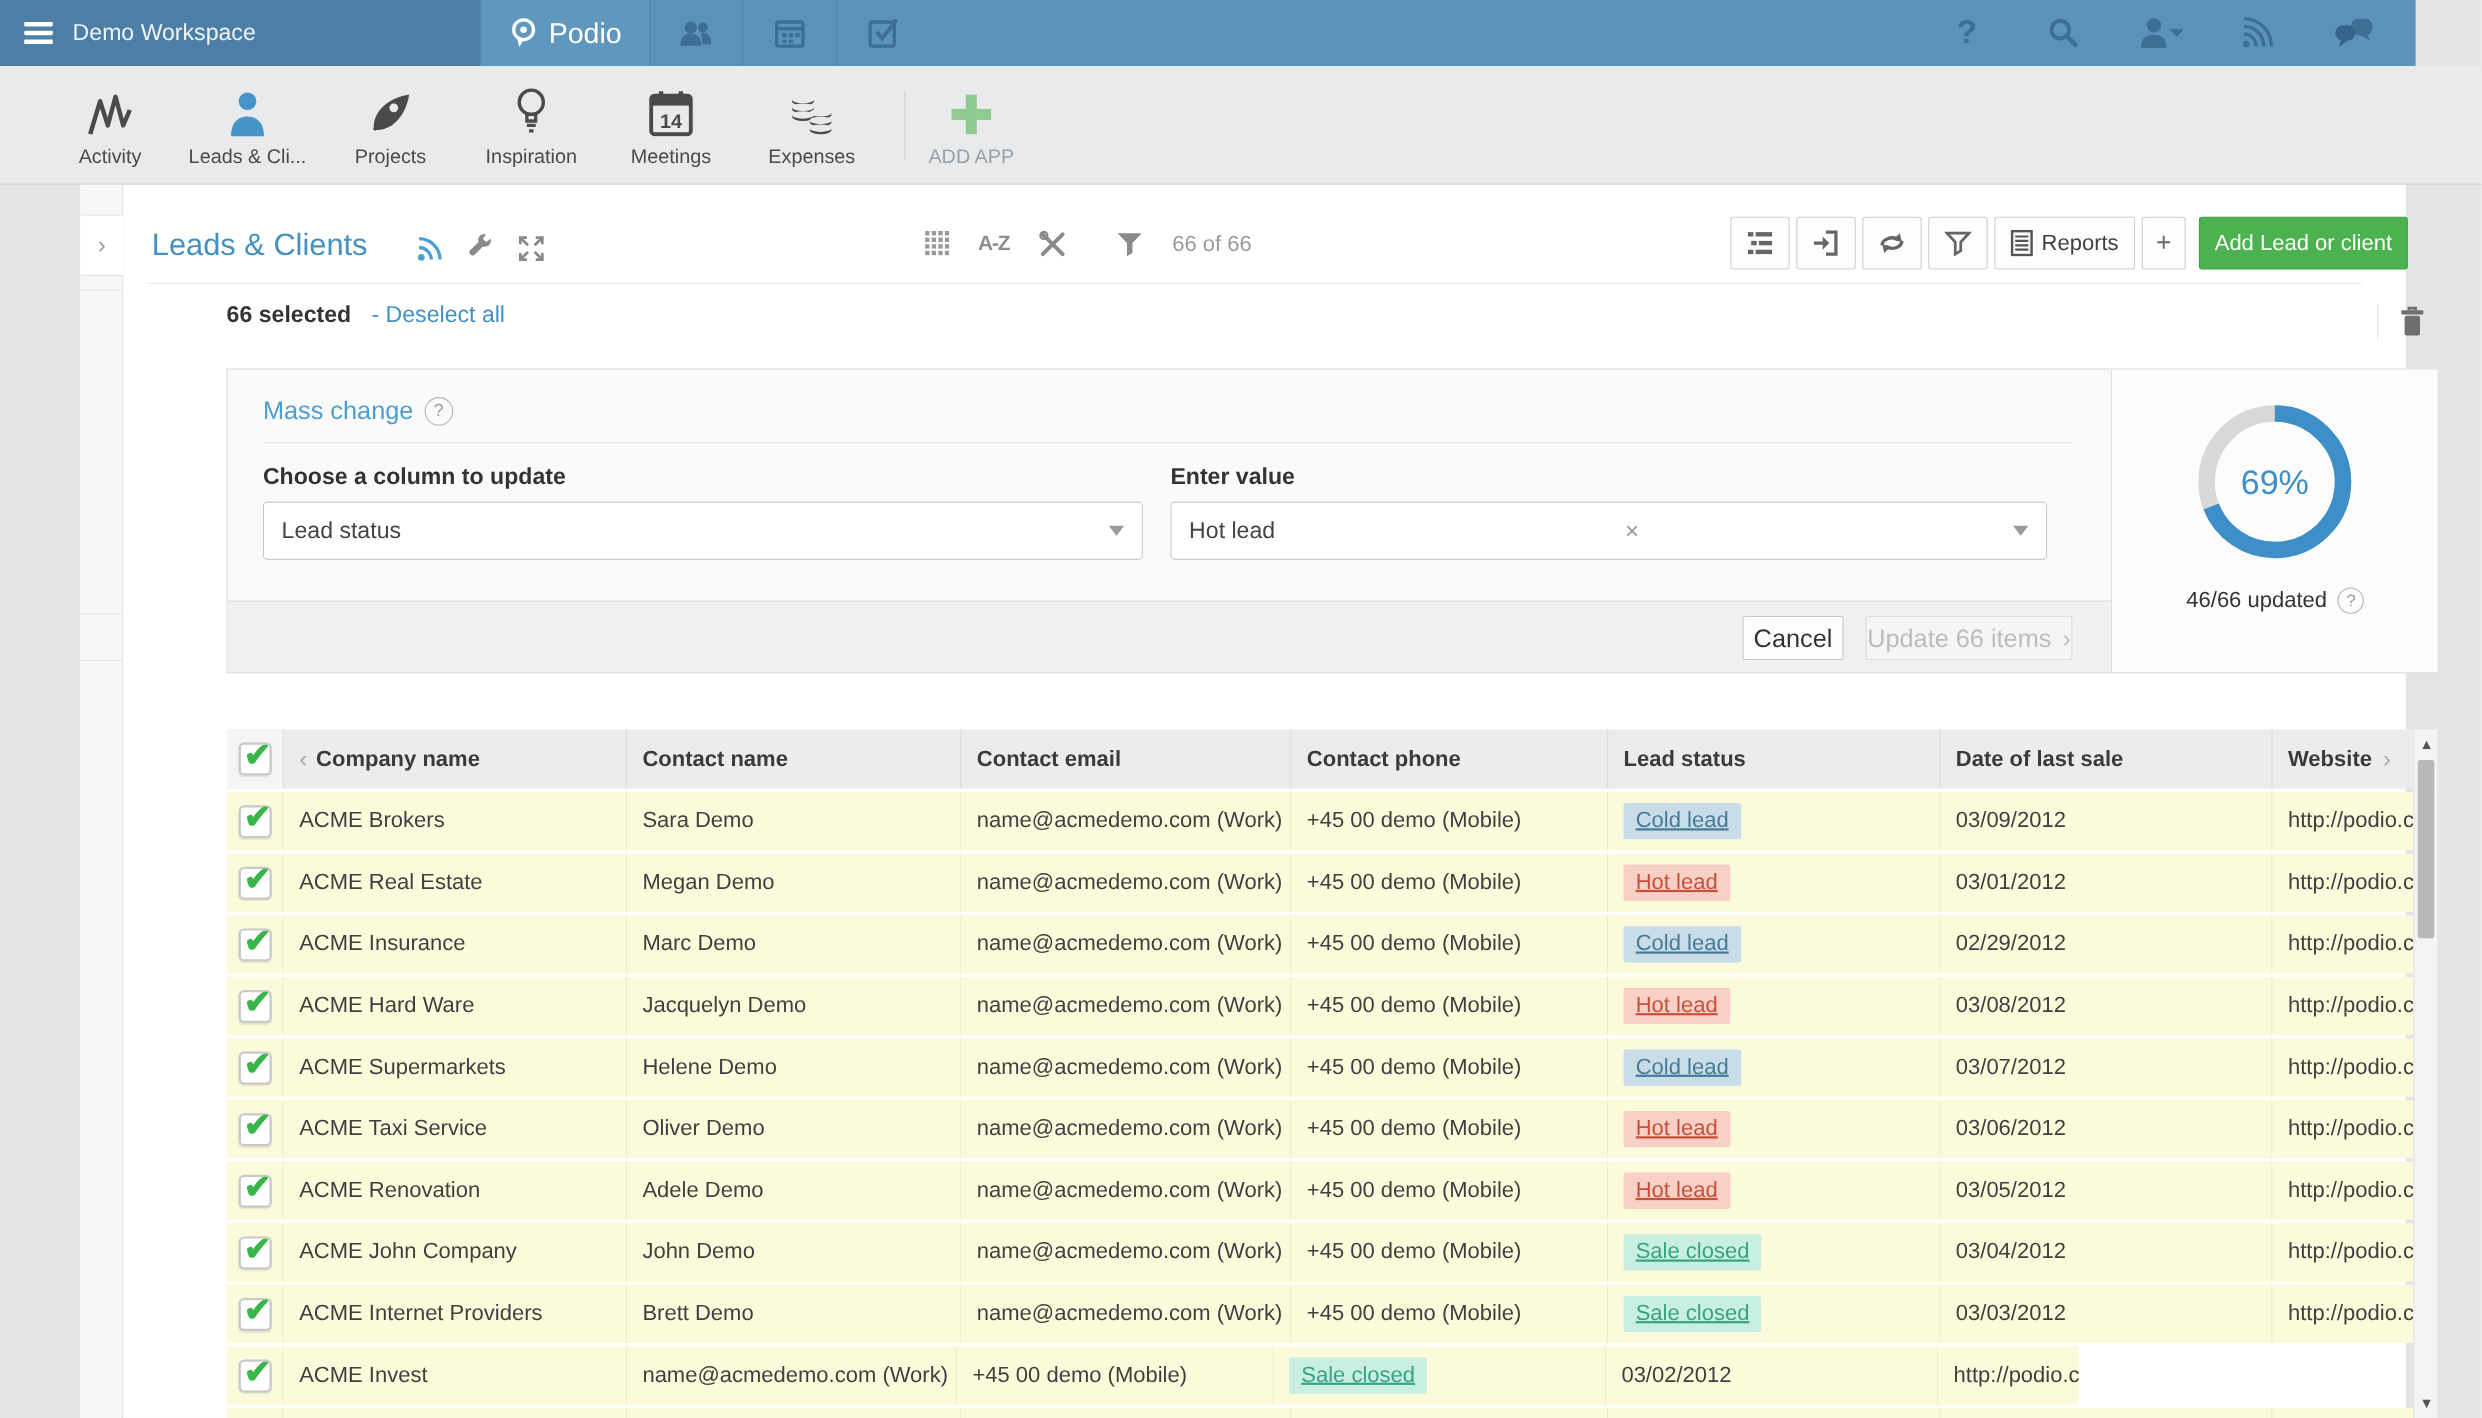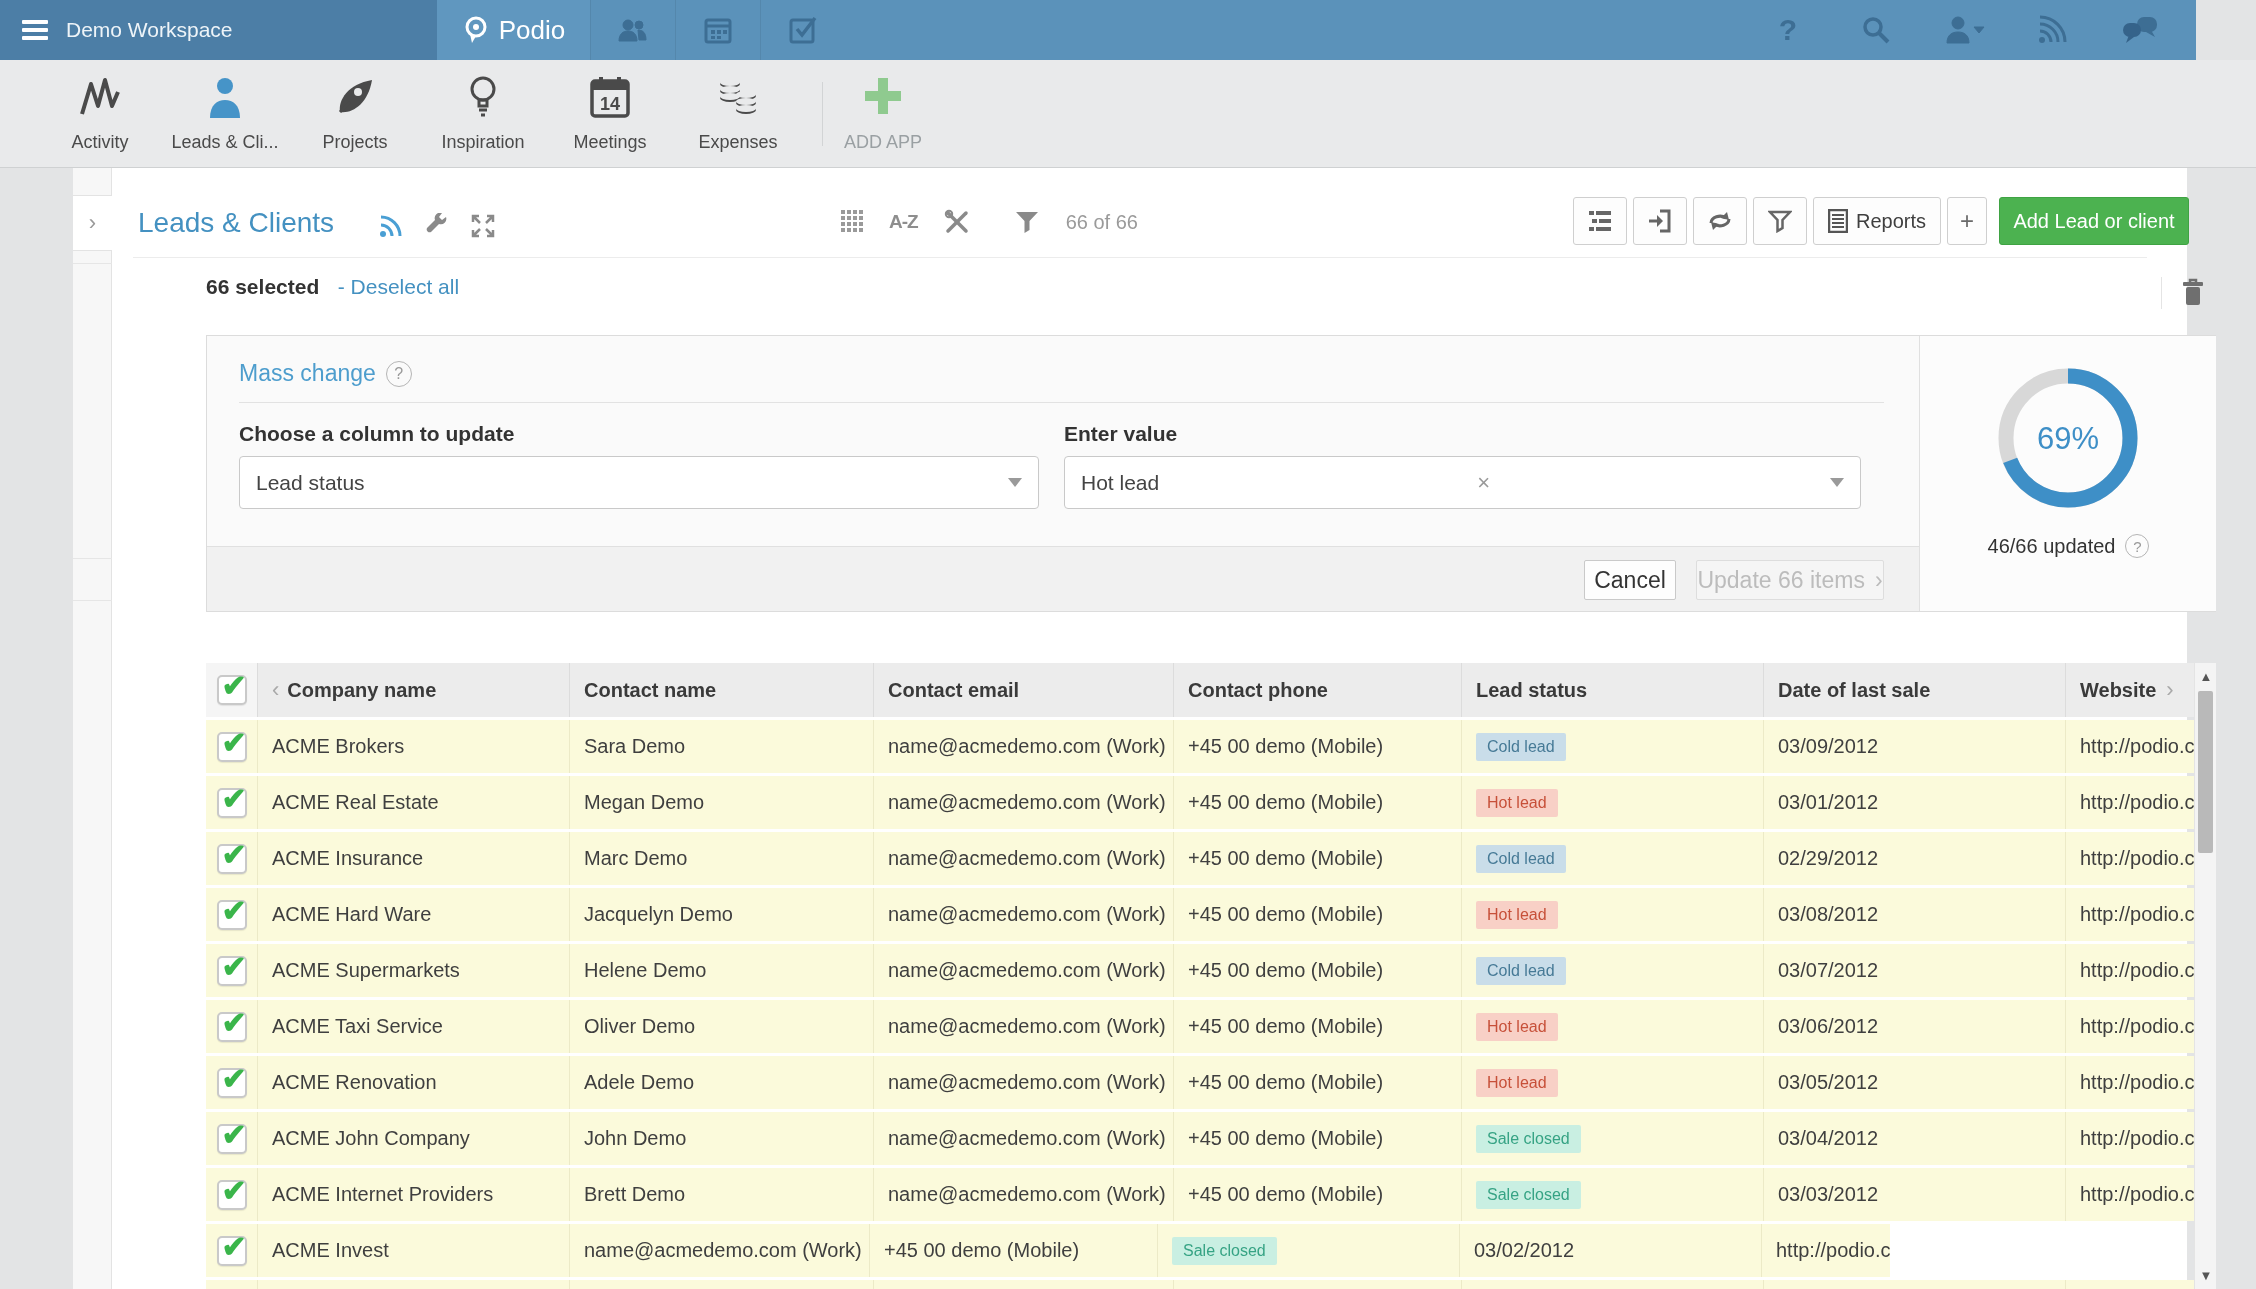--- a/index.html
+++ b/index.html
@@ -16,21 +16,21 @@
   .brand-text { color:#fff; font-size:26px; font-weight:500; }
   .top-tab { position:absolute; top:0; width:84px; height:60px; border-left:1px solid rgba(0,0,0,0.07); display:flex; align-items:center; justify-content:center; }
   .top-right { position:absolute; right:12px; top:0; height:60px; display:flex; align-items:center; }
   .top-right .tr-ic { width:88px; height:60px; display:flex; align-items:center; justify-content:center; cursor:pointer; }
   .ic-dark { fill:#3d6e94; stroke:#3d6e94; }
   .help-q { color:#3d6e94; font-size:30px; font-weight:bold; }
 
   
   .appnav { position:absolute; left:0; top:60px; width:2256px; height:108px; background:#e9eaeb; border-bottom:1px solid #cfd1d2; }
   .app-item { position:absolute; top:16px; width:120px; text-align:center; cursor:pointer; }
-  .app-item .app-ic { height:48px; display:flex; align-items:flex-start; justify-content:center; }
+  .app-item .app-ic { height:48px; display:flex; align-items:flex-end; justify-content:center; }
   .app-item .app-lb { margin-top:8px; font-size:18px; color:#4a4a4a; white-space:nowrap; }
   .app-item.active .app-lb { color:#4a4a4a; }
   .app-divider { position:absolute; left:822px; top:22px; width:1px; height:64px; background:#d2d4d5; }
   .addapp .app-lb { color:#9aa0a3; }
 
   
   .card { position:absolute; left:73px; top:168px; width:2114px; height:1121px; background:#fff; }
   .rail { position:absolute; left:0; top:0; width:39px; height:1121px; background:#f7f7f7; border-right:1px solid #e3e3e3; }
   .rail-tab { position:absolute; left:0; top:27px; width:39px; height:56px; background:#fff; border-top:1px solid #e3e3e3; border-bottom:1px solid #e3e3e3; display:flex; align-items:center; justify-content:center; color:#9a9a9a; font-size:22px; cursor:pointer; }
   .rail-seg { position:absolute; left:0; width:39px; border-top:1px solid #e6e6e6; }
@@ -88,21 +88,21 @@
   .c-company { width:312px; }
   .c-contact { width:304px; }
   .c-email { width:300px; }
   .c-phone { width:288px; }
   .c-status { width:302px; }
   .c-date { width:302px; }
   .c-website { width:128px; border-right:none; }
   .thead .c-check { background:#f5f5f5; }
   .checkbox { position:relative; width:30px; height:30px; background:#fff; border:2px solid #c9c9c9; border-radius:5px; cursor:pointer; box-shadow:0 1px 1px rgba(0,0,0,0.08); }
   .checkbox span { position:absolute; left:3px; top:-9px; color:#3ab54a; font-size:30px; font-weight:bold; }
-  .badge { padding:5px 11px; border-radius:2px; font-size:16px; }
+  .badge { padding:5px 11px; border-radius:2px; font-size:20px;text-decoration:underline; }
   
   .vscroll { position:absolute; right:0; top:0; width:22px; height:626px; background:#f4f4f4; border-left:1px solid #e4e4e4; }
   .vs-arrow { position:absolute; left:0; width:22px; text-align:center; font-size:13px; color:#555; }
   .vs-thumb { position:absolute; left:3px; top:28px; width:15px; height:162px; background:#b9b9b9; border-radius:2px; }
 
   svg { display:block; }
 </style>
 </head>
 <body>
 

